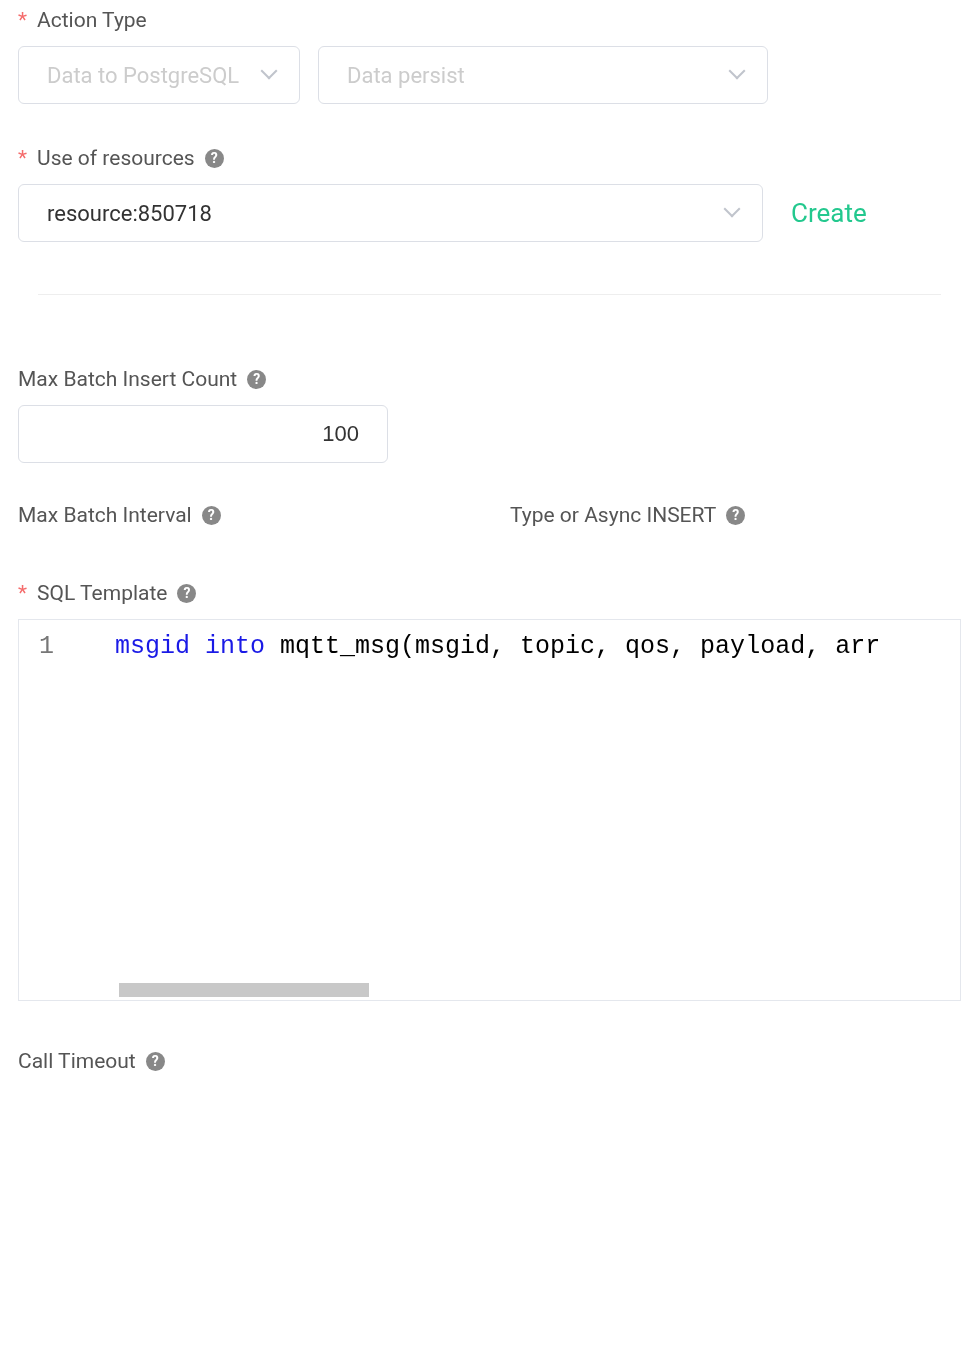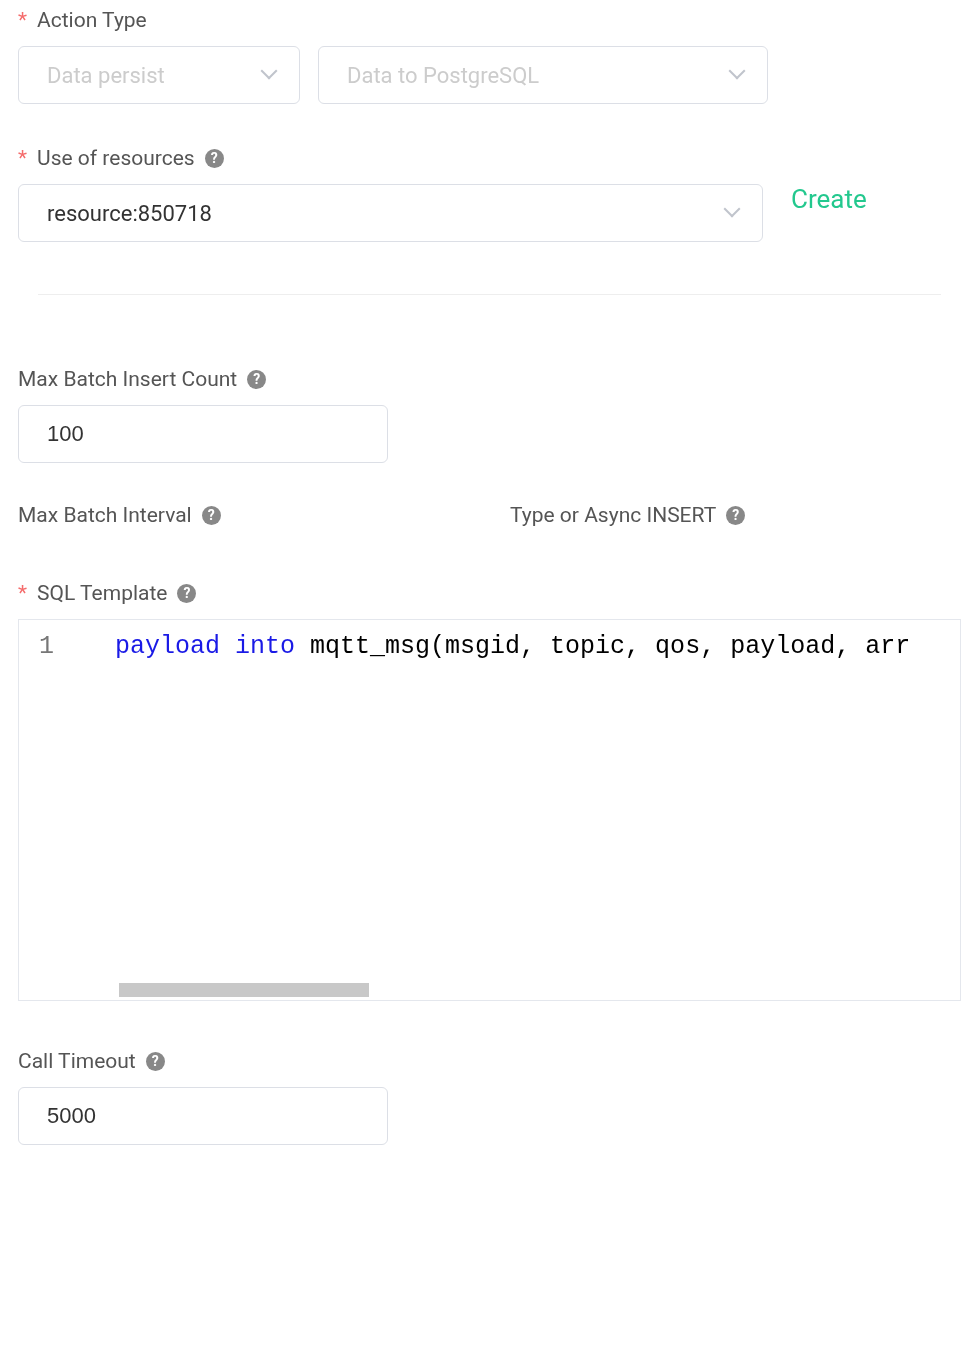--- a/index.html
+++ b/index.html
@@ -75,35 +75,36 @@
     .input-box {
       height: 58px;
       border: 1px solid #dcdfe6;
       border-radius: 6px;
       padding: 0 28px;
       font-size: 22px;
       color: #333;
       background: #fff;
       width: 100%;
       outline: none;
+      text-align: right;
     }
     .row-action-type {
       display: flex;
       gap: 18px;
       margin-bottom: 42px;
     }
     .row-action-type .select-box:first-child {
       width: 282px;
     }
     .row-action-type .select-box:last-child {
       width: 450px;
     }
     .row-resources {
       display: flex;
-      align-items: flex-start;
+      align-items: center;
       gap: 28px;
       margin-bottom: 52px;
     }
     .row-resources .select-box {
       width: 745px;
     }
     .create-link {
       color: #23c88e;
       font-size: 26px;
       cursor: pointer;
@@ -189,25 +190,25 @@
 </head>
 <body>
 
 <div class="field-block">
   <div class="form-label">
     <span class="required-star">*</span>
     <span>Action Type</span>
   </div>
   <div class="row-action-type">
     <div class="select-box disabled">
+      <span>Data to PostgreSQL</span>
+      <span class="chevron"></span>
+    </div>
+    <div class="select-box disabled">
       <span>Data persist</span>
-      <span class="chevron"></span>
-    </div>
-    <div class="select-box disabled">
-      <span>Data to PostgreSQL</span>
       <span class="chevron"></span>
     </div>
   </div>
 </div>
 
 <div class="field-block">
   <div class="form-label">
     <span class="required-star">*</span>
     <span>Use of resources</span>
     <span class="help-icon">?</span>
@@ -253,26 +254,25 @@
     <span class="required-star">*</span>
     <span>SQL Template</span>
     <span class="help-icon">?</span>
   </div>
   <div class="code-editor">
     <div class="code-line">
       <div class="code-gutter">
         <span class="code-ln">1</span>
       </div>
       <div class="code-content">
-        <span class="code-line-inner"><span class="kw">payload</span> <span class="kw">into</span><span> mqtt_msg(msgid, topic, qos, payload, arr</span></span>
+        <span class="code-line-inner"><span class="kw">msgid</span> <span class="kw">into</span><span> mqtt_msg(msgid, topic, qos, payload, arr</span></span>
       </div>
     </div>
     <div class="scrollbar-thumb"></div>
   </div>
 </div>
 
 <div class="col-single">
   <div class="form-label">
     <span>Call Timeout</span>
     <span class="help-icon">?</span>
   </div>
-  <input class="input-box" value="5000" style="">
 </div>
 
 </body></html>

